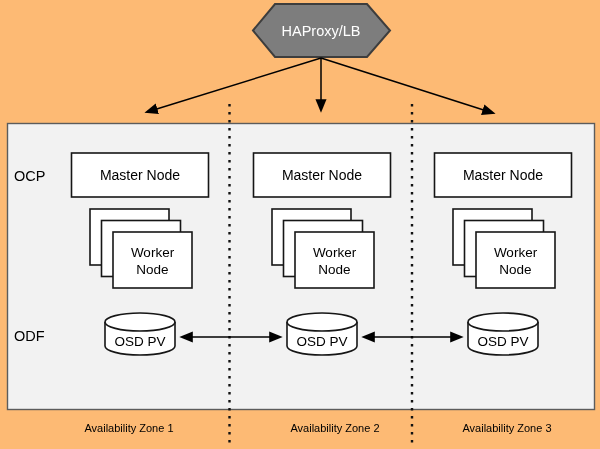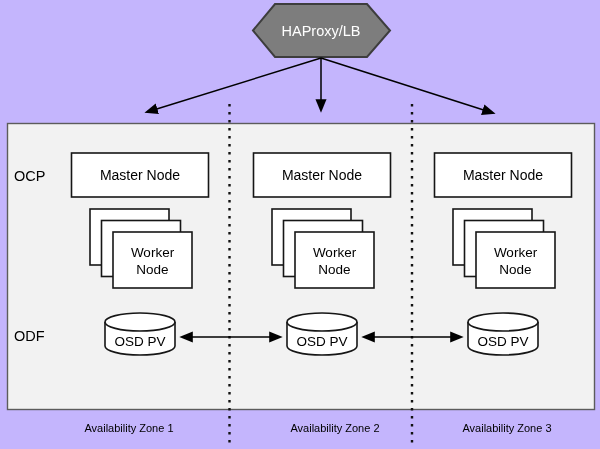--- a/index.html
+++ b/index.html
@@ -1,16 +1,16 @@
 <!DOCTYPE html>
 <html><head>
 <meta charset="utf-8">
 <style>
   html,body { margin:0; padding:0; background:#ffffff; }
-  .stage { position:relative; width:600px; height:449px; background:#c4b5fd; overflow:hidden; }
+  .stage { position:relative; width:600px; height:449px; background:#fdba74; overflow:hidden; }
   svg { display:block; }
   .t { font-family:"Liberation Sans","DejaVu Sans",sans-serif; fill:#000000; }
   .hex { fill:#7d7d7d; stroke:#3d3d3d; stroke-width:2; }
   .hex-label { font-size:14.5px; fill:#ffffff; text-anchor:middle; }
   .cluster { fill:#f2f2f2; stroke:#5c5c5c; stroke-width:1.4; }
   .node { fill:#ffffff; stroke:#161616; stroke-width:1.6; }
   .row-label { font-size:14.5px; }
   .node-label { font-size:14px; text-anchor:middle; }
   .worker-label { font-size:13.5px; text-anchor:middle; }
   .osd-label { font-size:13.5px; text-anchor:middle; }

